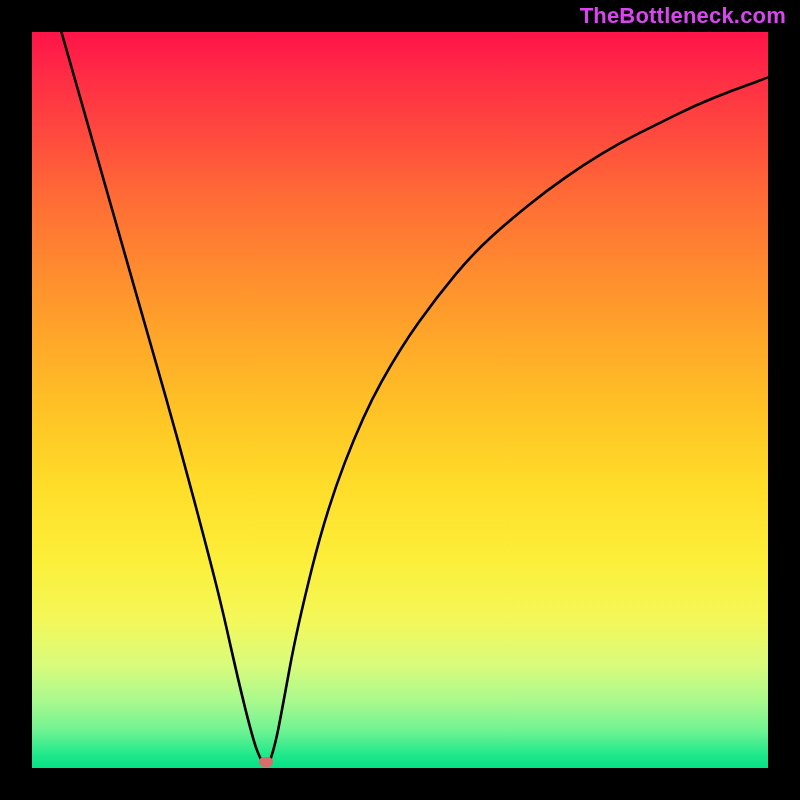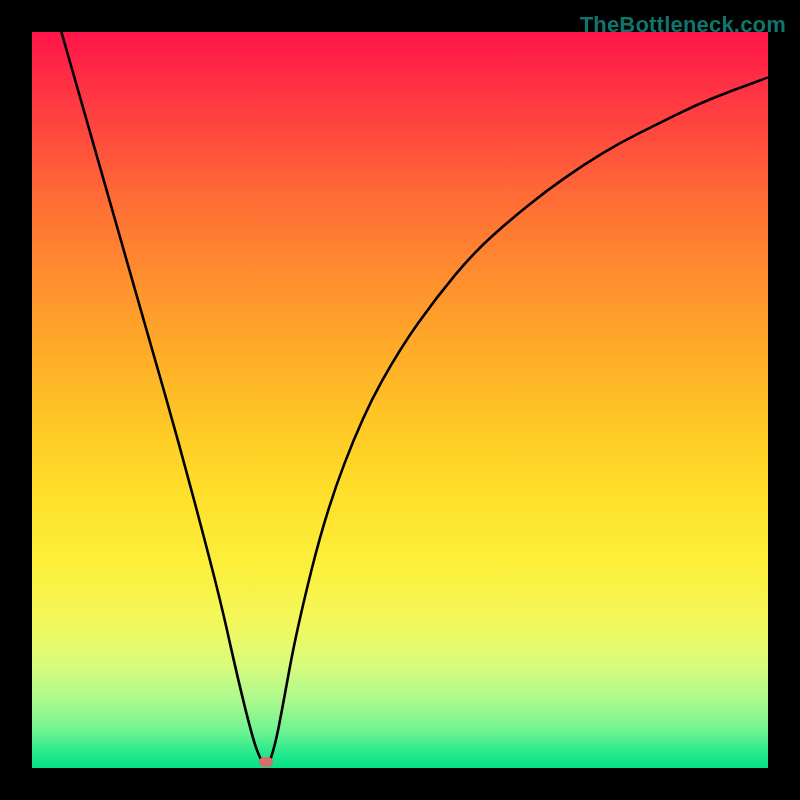--- a/index.html
+++ b/index.html
@@ -5,26 +5,26 @@
   * { margin: 0; padding: 0; box-sizing: border-box; }
   html, body { width: 800px; height: 800px; overflow: hidden; background: #000; }
   .frame {
     position: relative;
     width: 800px;
     height: 800px;
     background: #000;
   }
   .watermark {
     position: absolute;
-    top: 12px;
+    top: 3px;
     right: 14px;
     font-family: Arial, Helvetica, sans-serif;
     font-size: 22px;
     font-weight: 600;
-    color: #0f766e;
+    color: #d946ef;
     letter-spacing: 0.2px;
     z-index: 5;
   }
   .plot-area {
     position: absolute;
     left: 32px;
     top: 32px;
     width: 736px;
     height: 736px;
     overflow: hidden;

